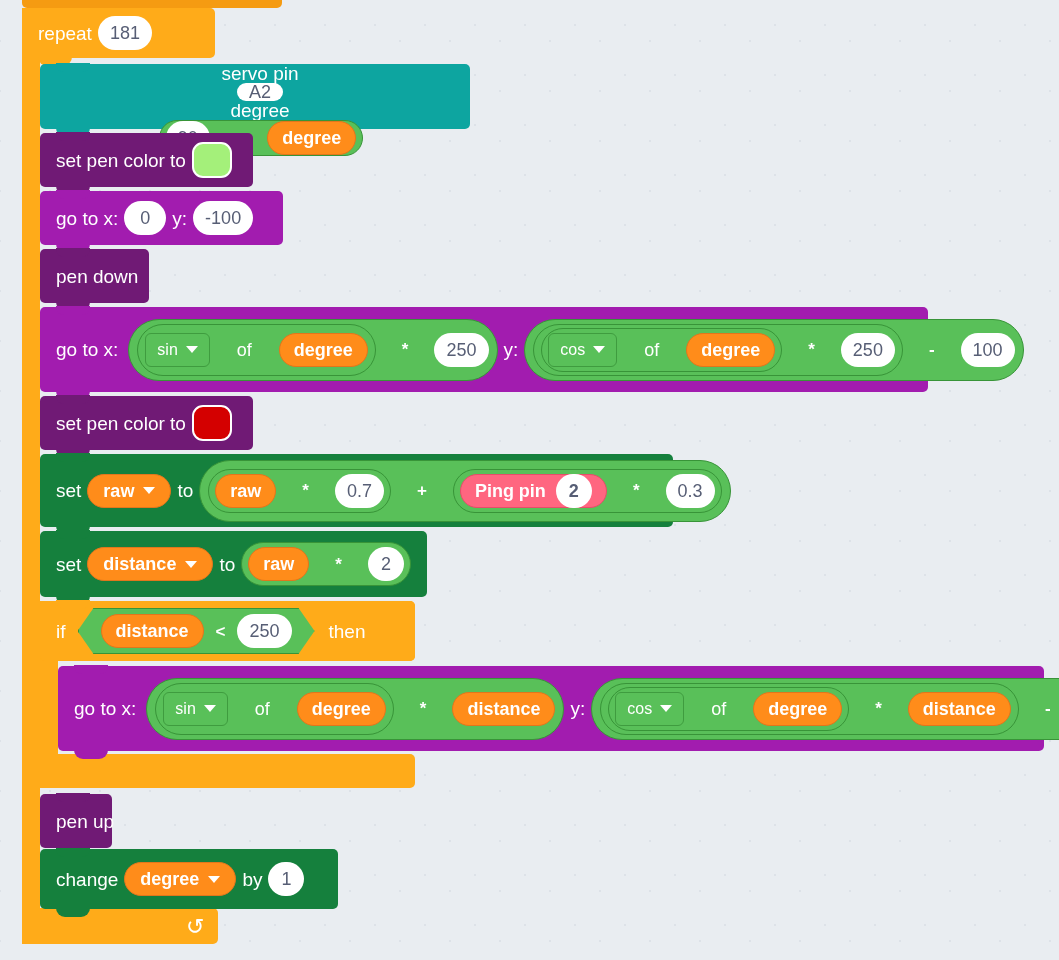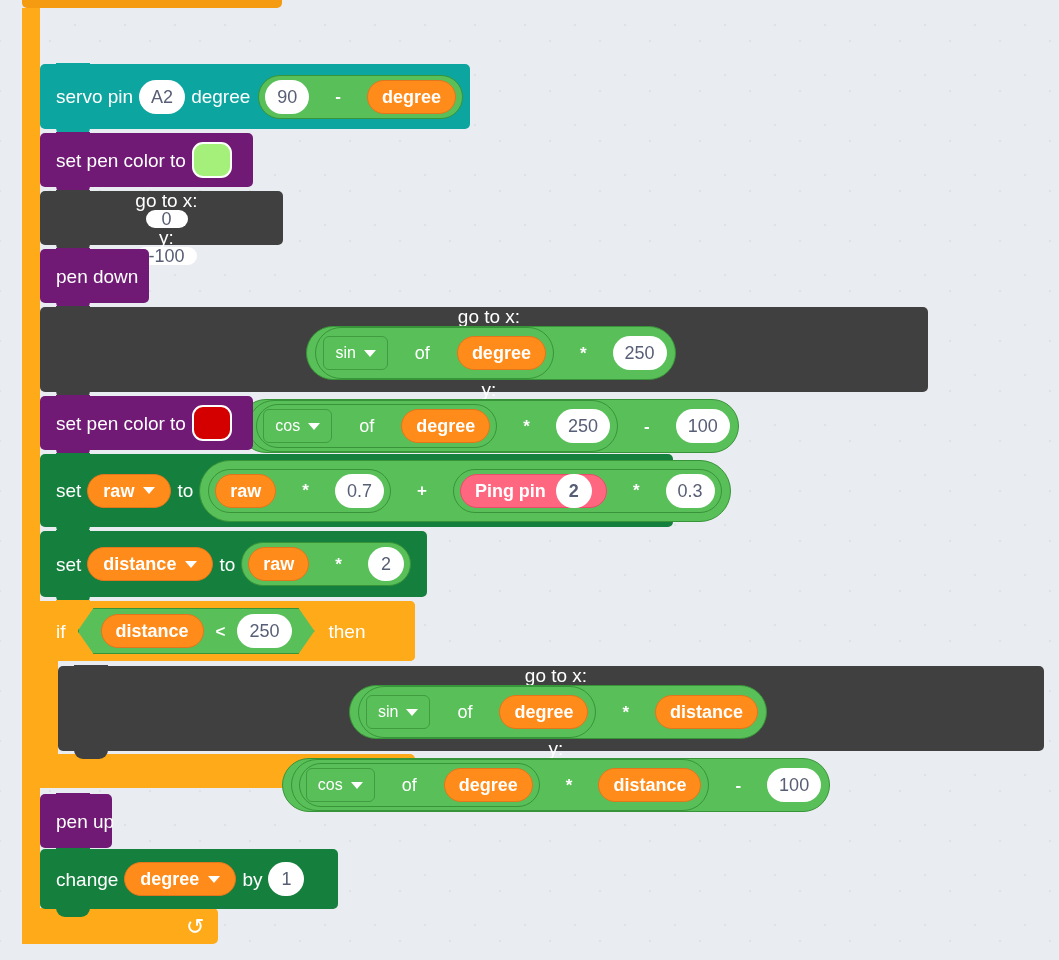--- a/index.html
+++ b/index.html
@@ -48,23 +48,23 @@
     position: absolute;
     left: 16px; bottom: -8px;
     width: 34px; height: 9px;
     background: inherit;
     border-radius: 0 0 9px 9px;
   }
 
   
   .c-control { background: #FFAB19; }
   .c-control-d { background: #F59B12; }
-  .c-motion  { background: #404040; flex-direction: column; }
+  .c-motion  { background: #a21caf; }
   .c-pen     { background: #701a75; }
-  .c-servo   { background: #0DA5A0; }
+  .c-servo   { background: #0DA5A0; flex-direction: column; }
   .c-var     { background: #15803d; }
 
   
   .oval {
     display: inline-flex; align-items: center; justify-content: center;
     height: 34px; border-radius: 17px; padding: 0 14px;
     font-size: 18px; color: #fff;
   }
   .oval-var { background: #FF8C1A; border: 1px solid #E2761C; font-weight: bold;}
   .oval-sense { background: #FF6680; border: 1px solid #E64D6A; font-weight: bold;}
@@ -127,20 +127,24 @@
 </style>
 </head>
 <body>
 
 <div id="canvas">
 
   <div class="blk c-control-d" style="left:22px; top:-14px; width:260px; height:22px; border-radius:5px;"></div>
 
   <div class="cblk-spine" style="left:22px; top:8px; height:936px; background:#FFAB19;"></div>
 
+  <div class="blk c-control notch-bot" style="left:22px; top:8px; width:193px; height:50px; padding-left:10px;">
+    <span class="lbl">repeat</span>
+    <span class="num">181</span>
+  </div>
 
   <div class="cblk-arm" style="left:22px; top:908px; width:196px; height:36px; border-radius:0 5px 5px 5px;"></div>
   <div class="loop-arrow" style="left:186px; top:914px;">↺</div>
 
   <div class="blk c-servo notch-top notch-bot" style="left:40px; top:64px; width:430px; height:65px; padding-left:10px; z-index:2;">
     <span class="lbl">servo pin</span>
     <span class="num num-sm">A2</span>
     <span class="lbl">degree</span>
     <span class="opcap" style="margin-left:2px;">
       <span class="num num-sm">90</span>

